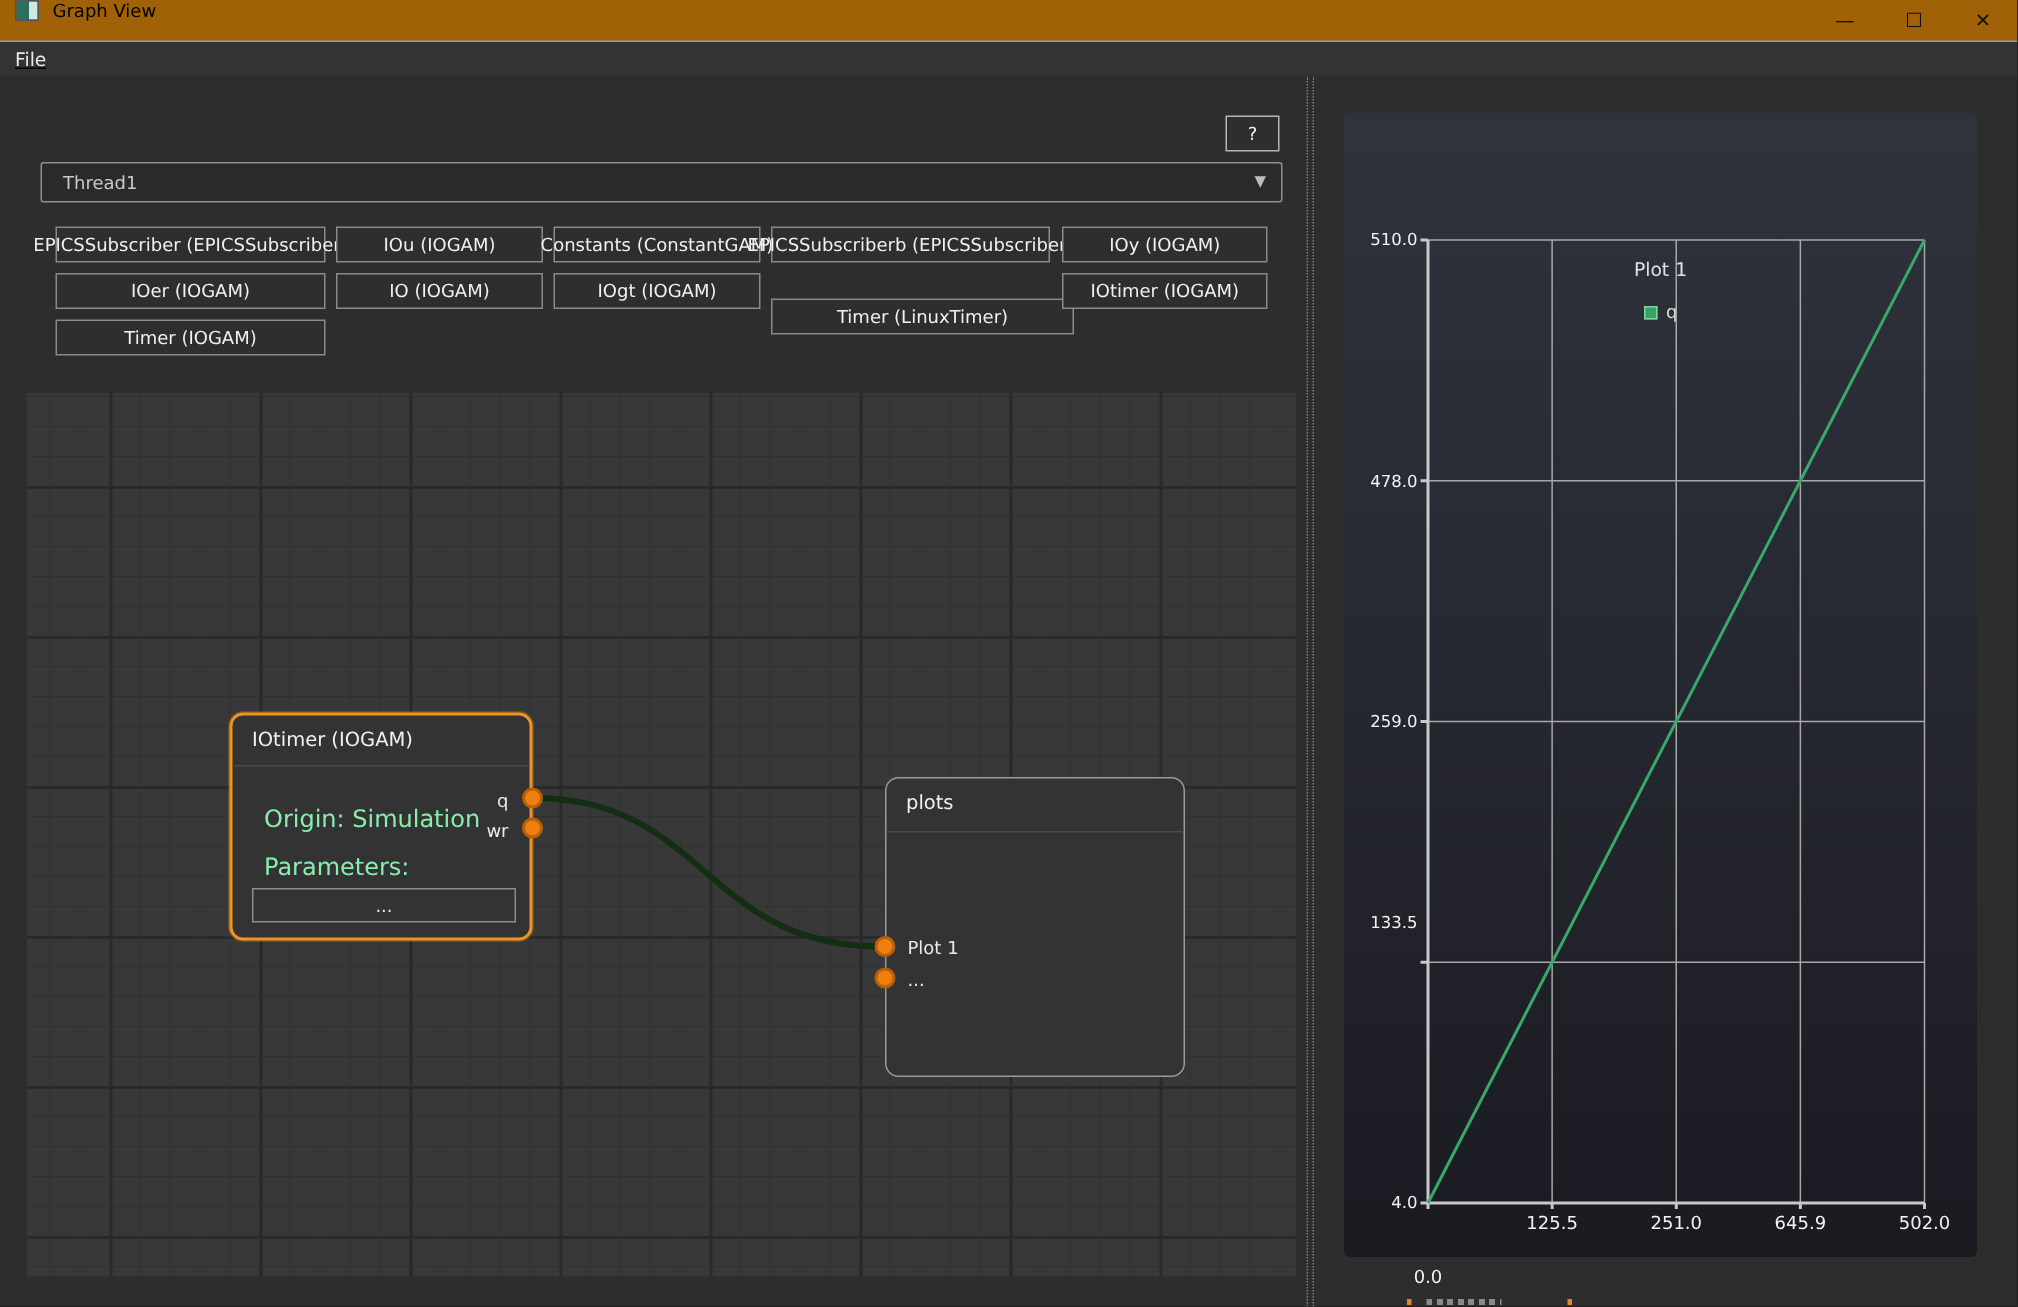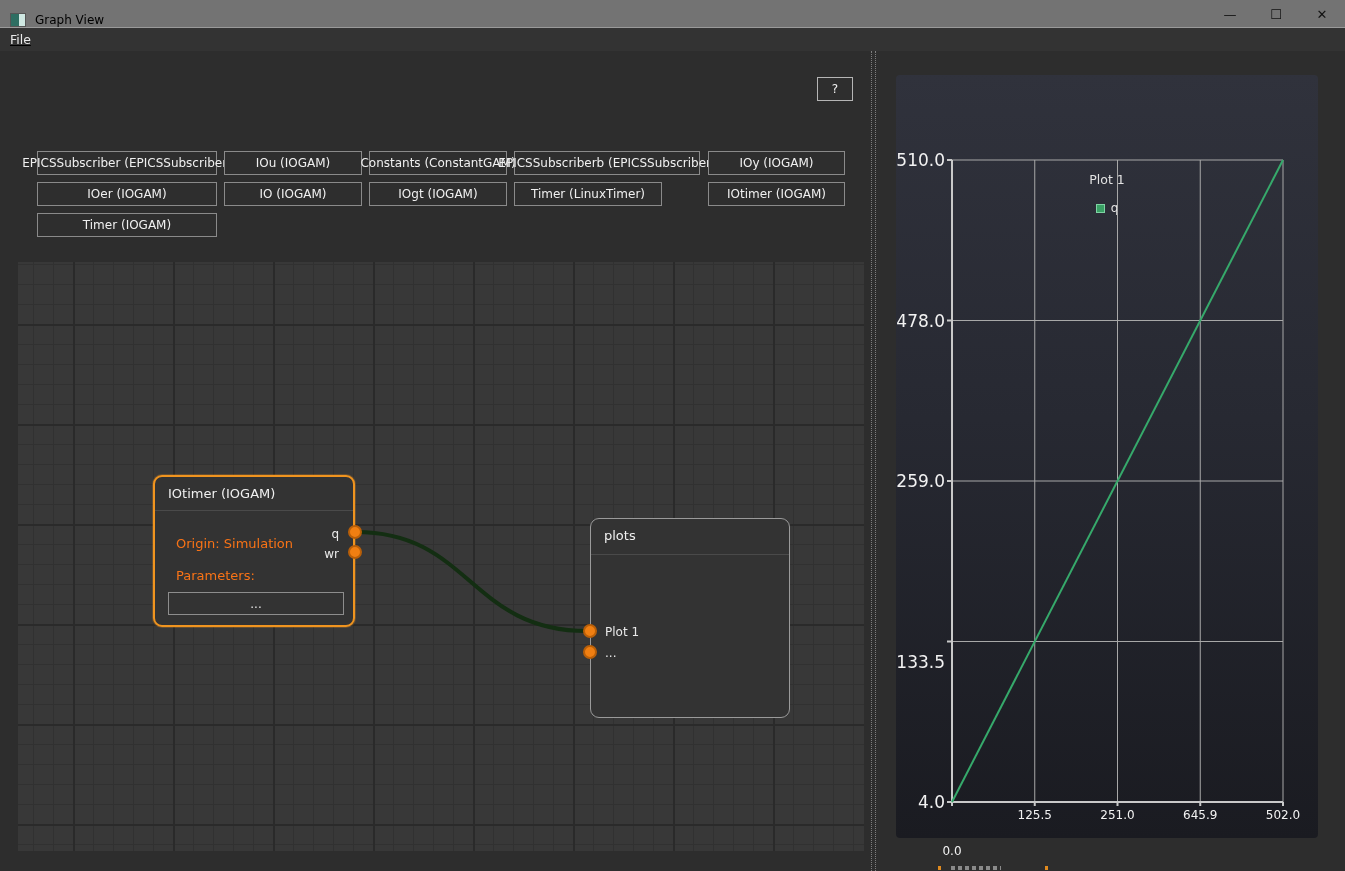--- a/index.html
+++ b/index.html
@@ -1,20 +1,20 @@
 <!DOCTYPE html>
 <html><head>
 <meta charset="utf-8">
 <style>
   html,body{margin:0;padding:0;background:#1a1a1a;}
   *{box-sizing:border-box;font-family:"DejaVu Sans","Liberation Sans",sans-serif;}
   .window{position:relative;width:1345px;height:871px;background:#2d2d2d;overflow:hidden;}
 
   
-  .titlebar{position:absolute;left:0;top:0;width:1345px;height:28px;background:#737373;border-bottom:1px solid #9a9a9a;display:flex;align-items:flex-end;}
+  .titlebar{position:absolute;left:0;top:0;width:1345px;height:28px;background:#a16207;border-bottom:1px solid #9a9a9a;display:flex;align-items:flex-start;}
   .app-icon{width:16px;height:14px;margin-left:10px;border:1px solid #555;background:linear-gradient(90deg,#2e6e62 0 60%,#cfe8e2 60% 100%);}
   .title-text{margin-left:9px;font-size:12px;color:#000;}
   .win-controls{position:absolute;right:0;top:0;height:28px;display:flex;}
   .win-btn{width:46px;height:28px;display:flex;align-items:center;justify-content:center;font-size:13px;color:#111;cursor:default;}
 
   
   .menubar{position:absolute;left:0;top:28px;width:1345px;height:23px;background:#333333;display:flex;align-items:center;text-decoration:underline;}
   .menu-item{padding:0 10px;font-size:12.5px;color:#e9e9e9;}
 
   
@@ -34,38 +34,38 @@
     background-size:100px 100px,100px 100px,20px 20px,20px 20px;
     background-position:-45px -38px,-45px -38px,-5px 2px,-5px 2px;}
 
   .edge-svg{position:absolute;left:18px;top:262px;width:846px;height:589px;pointer-events:none;}
 
   .node{position:absolute;background:#333333;border-radius:9px;}
   .node-iotimer{left:153px;top:475px;width:202px;height:152px;border:2px solid #f0941f;box-shadow:0 0 0 1px rgba(240,148,31,.25);}
   .node-plots{left:590px;top:518px;width:200px;height:200px;border:1px solid #9a9a9a;}
   .node-title{position:absolute;left:13px;top:9px;font-size:13px;color:#f0f0f0;}
   .node-divider{position:absolute;left:0;right:0;height:1px;background:#4a4a4a;}
-  .node-label{position:absolute;font-size:13px;color:#f97316;}
+  .node-label{position:absolute;font-size:16px;color:#86efac;}
   .params-btn{position:absolute;left:13px;top:115px;width:176px;height:23px;background:#333;border:1px solid #8d8d8d;color:#e8e8e8;font-size:12px;display:flex;align-items:center;justify-content:center;}
   .port{position:absolute;width:14px;height:14px;border-radius:50%;background:#f07f12;border:2px solid #b95f08;}
   .port-label-right{position:absolute;font-size:12px;color:#e9e9e9;text-align:right;right:14px;width:60px;}
   .port-label-left{position:absolute;font-size:12px;color:#e9e9e9;left:14px;}
 
   
   .splitter{position:absolute;left:871px;top:51px;width:5px;height:820px;border-left:1px dotted #7e7e7e;border-right:1px dotted #7e7e7e;}
 
   
   .plot-panel{position:absolute;left:896px;top:75px;width:422px;height:763px;border-radius:4px;background:linear-gradient(#30323c 0%,#272932 45%,#1a1b21 100%);}
   .plot-title{position:absolute;left:0;width:100%;top:97px;text-align:center;font-size:12.5px;color:#e2e2e2;}
   .plot-legend{position:absolute;left:0;width:100%;top:126px;display:flex;justify-content:center;align-items:center;gap:6px;}
   .legend-swatch{width:9px;height:9px;background:#3aa065;border:1px solid #7fd4a4;}
   .legend-text{font-size:12px;color:#e2e2e2;}
   .plot-area{position:absolute;left:56px;top:85px;width:331px;height:642px;}
   .plot-area svg{position:absolute;left:-6px;top:-6px;}
-  .ytick{position:absolute;right:100%;margin-right:7px;transform:translateY(-50%);font-size:17px;color:#f2f2f2;white-space:nowrap;}
+  .ytick{position:absolute;right:100%;margin-right:7px;transform:translateY(-50%);font-size:11px;color:#f2f2f2;white-space:nowrap;}
   .xtick{position:absolute;top:100%;margin-top:6px;transform:translateX(-50%);font-size:12px;color:#f2f2f2;white-space:nowrap;}
 
   
   .bottom-strip{position:absolute;left:896px;top:865px;width:449px;height:6px;background:#2d2d2d;overflow:hidden;}
   .strip-mark{position:absolute;top:1px;height:4px;}
 </style>
 </head>
 <body>
 
 <div class="window">
@@ -79,30 +79,34 @@
       <div class="win-btn">✕</div>
     </div>
   </div>
 
   <div class="menubar">
     <div class="menu-item">File</div>
   </div>
 
   <div class="help-btn">?</div>
 
+  <div class="combo">
+    <span>Thread1</span>
+    <span class="combo-arrow">▼</span>
+  </div>
 
   <div class="palette-btn" style="left:37px;top:151px;width:180px">EPICSSubscriber (EPICSSubscriber)</div>
   <div class="palette-btn" style="left:224px;top:151px;width:138px">IOu (IOGAM)</div>
   <div class="palette-btn" style="left:369px;top:151px;width:138px">Constants (ConstantGAM)</div>
   <div class="palette-btn" style="left:514px;top:151px;width:186px">EPICSSubscriberb (EPICSSubscriber)</div>
   <div class="palette-btn" style="left:708px;top:151px;width:137px">IOy (IOGAM)</div>
   <div class="palette-btn" style="left:37px;top:182px;width:180px">IOer (IOGAM)</div>
   <div class="palette-btn" style="left:224px;top:182px;width:138px">IO (IOGAM)</div>
   <div class="palette-btn" style="left:369px;top:182px;width:138px">IOgt (IOGAM)</div>
-  <div class="palette-btn" style="left:514px;top:182px;width:148px">Timer (LinuxTimer)</div>
+  <div class="palette-btn" style="left:514px;top:199px;width:202px">Timer (LinuxTimer)</div>
   <div class="palette-btn" style="left:708px;top:182px;width:137px">IOtimer (IOGAM)</div>
   <div class="palette-btn" style="left:37px;top:213px;width:180px">Timer (IOGAM)</div>
 
   <div class="canvas"></div>
 
   <svg class="edge-svg" viewBox="0 0 846 589">
     <path d="M 338,270 C 452,270 452,369 569,369" fill="none" stroke="#132e12" stroke-width="4" stroke-linecap="round"></path>
   </svg>
 
   <div class="node node-iotimer">
@@ -157,21 +161,21 @@
           <line x1="88.75" y1="648" x2="88.75" y2="652" stroke="#c9c9c9" stroke-width="2"></line>
           <line x1="171.5" y1="648" x2="171.5" y2="652" stroke="#c9c9c9" stroke-width="2"></line>
           <line x1="254.25" y1="648" x2="254.25" y2="652" stroke="#c9c9c9" stroke-width="2"></line>
           <line x1="337" y1="648" x2="337" y2="652" stroke="#c9c9c9" stroke-width="2"></line>
           <polyline points="6,648 337,6" fill="none" stroke="#36a96b" stroke-width="2"></polyline>
         </svg>
       <div id="y-ticks">
           <div class="ytick" style="top: 0px;">510.0</div>
           <div class="ytick" style="top: 160.5px;">478.0</div>
           <div class="ytick" style="top: 321px;">259.0</div>
-          <div class="ytick" style="top: 502px;">133.5</div>
+          <div class="ytick" style="top: 455px;">133.5</div>
           <div class="ytick" style="top: 642px;">4.0</div>
         </div>
       <div id="x-ticks">
           <div class="xtick" style="left: 0px; margin-top: 42px;">0.0</div>
           <div class="xtick" style="left: 82.75px;">125.5</div>
           <div class="xtick" style="left: 165.5px;">251.0</div>
           <div class="xtick" style="left: 248.25px;">645.9</div>
           <div class="xtick" style="left: 331px;">502.0</div>
         </div>
     </div>

